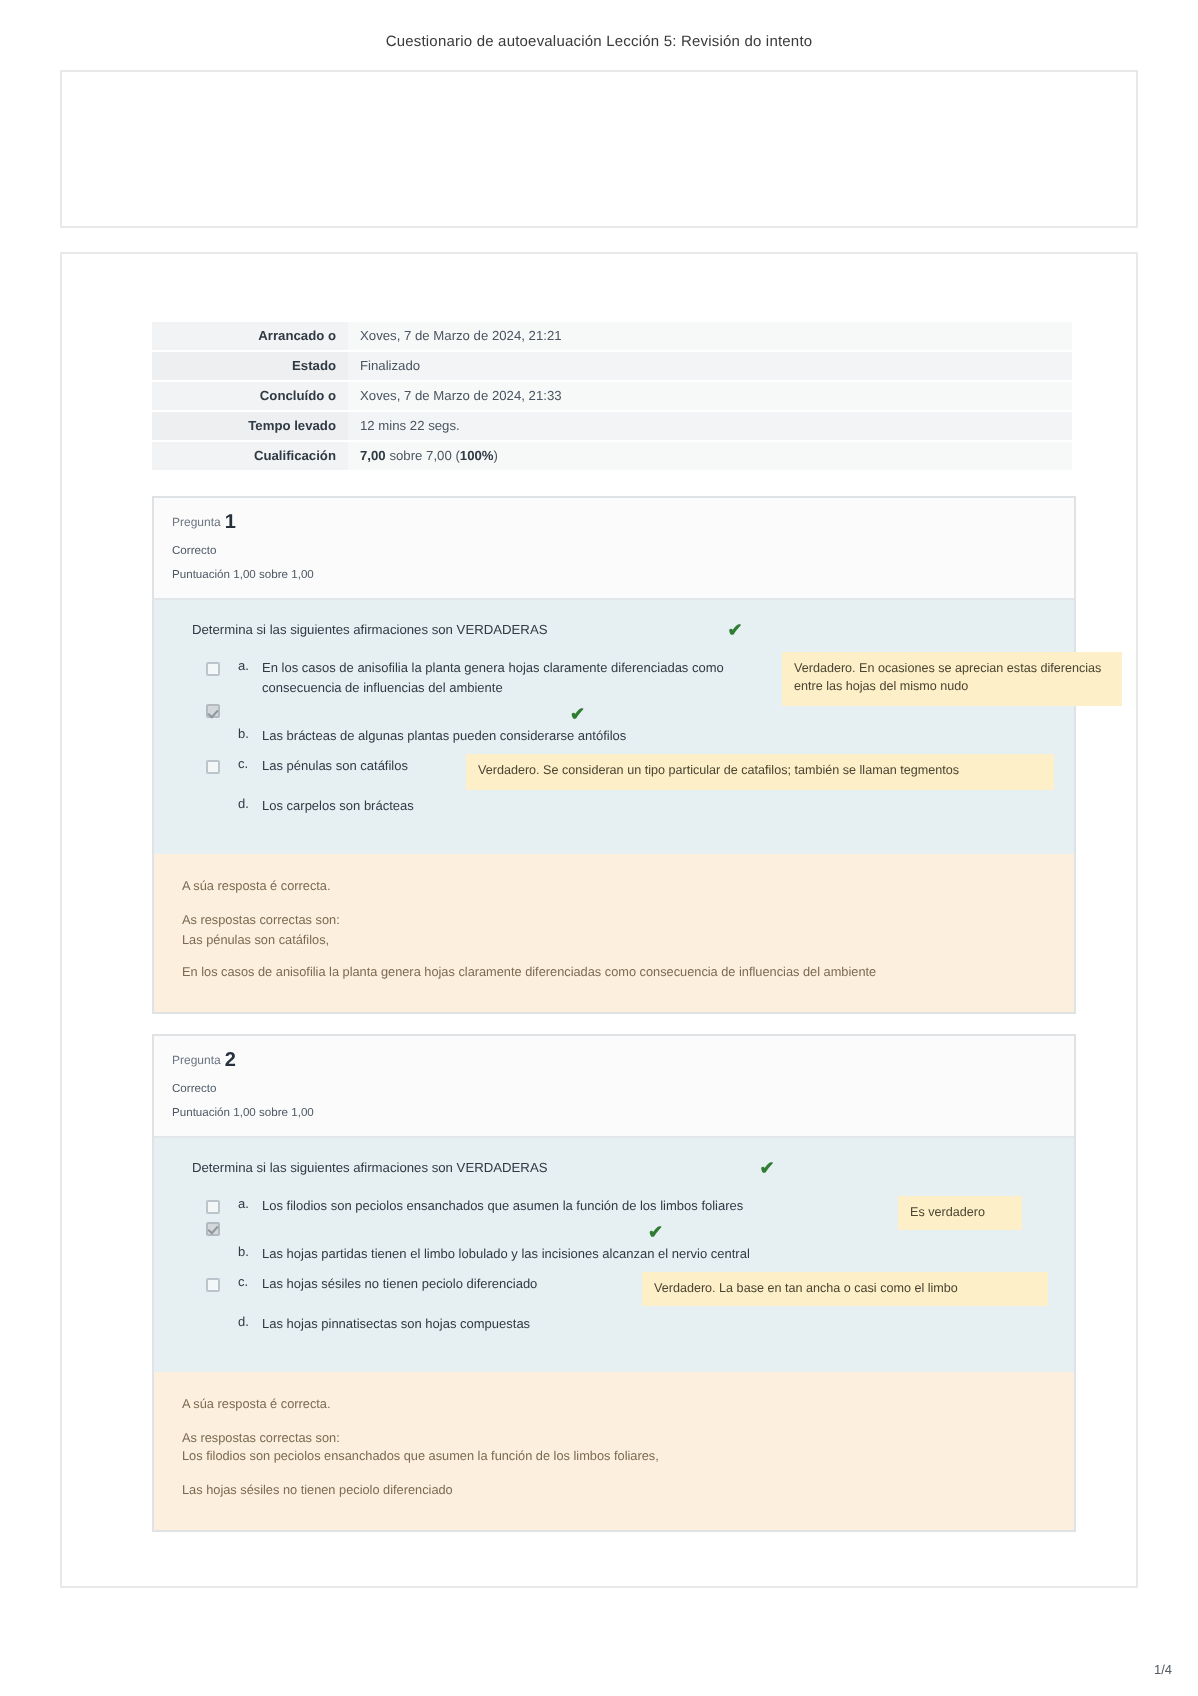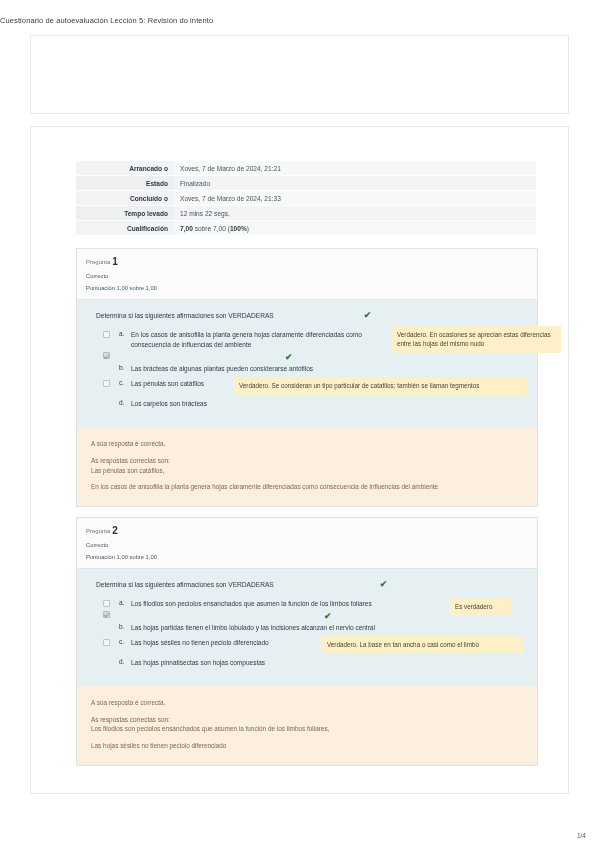--- a/index.html
+++ b/index.html
@@ -10,21 +10,21 @@
   body {
     width: 599px;
     height: 848px;
     position: relative;
     font-family: "Liberation Sans", sans-serif;
     color: #3d4852;
     overflow: hidden;
   }
 
   .page-title {
-    text-align: left;
+    text-align: center;
     font-size: 7.5px;
     color: #3a3a3a;
     letter-spacing: 0.1px;
     padding-top: 16px;
   }
 
   .outer-wrap {
     padding: 0 30px;
     box-sizing: border-box;
   }

